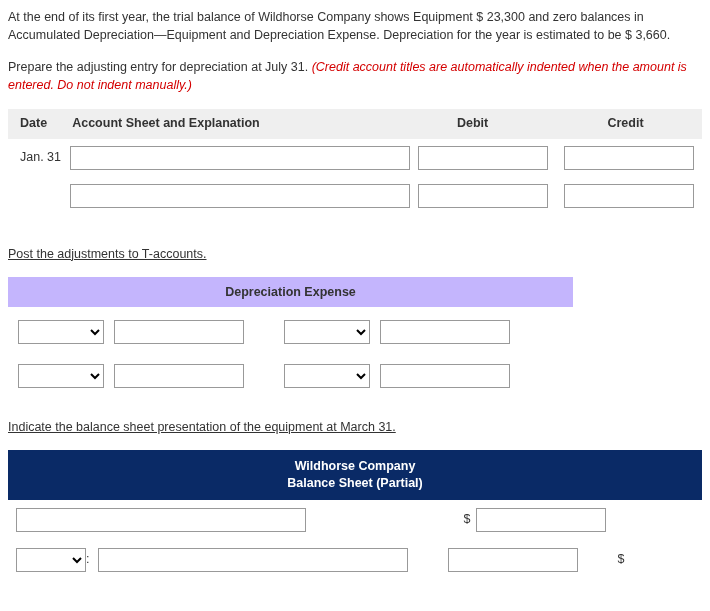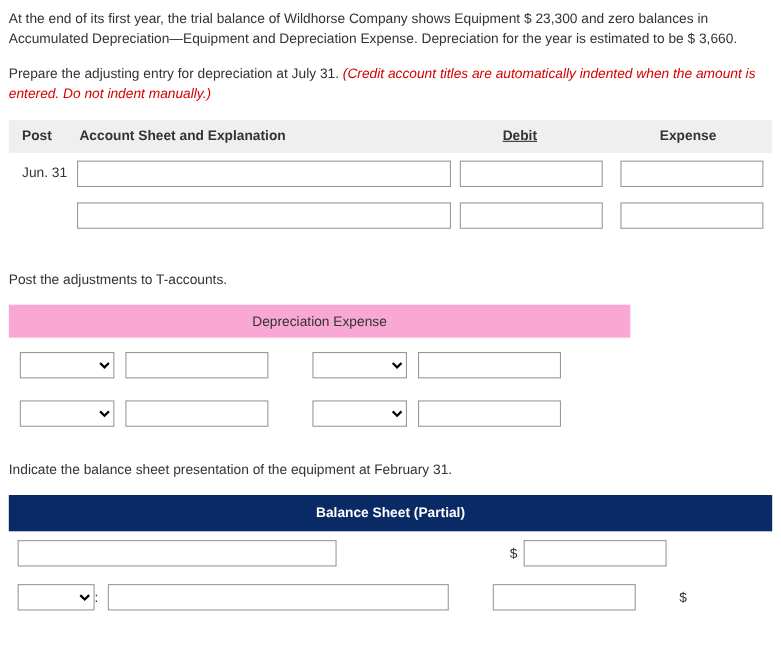--- a/index.html
+++ b/index.html
@@ -16,46 +16,46 @@
   .red-italic { color: #d40000; font-style: italic; }
   .header-row {
     background: #efefef;
     display: flex;
     height: 30px;
     align-items: center;
     font-weight: bold;
   }
   .col-date { width: 70px; padding-left: 12px; }
   .col-acct { width: 360px; }
-  .col-debit { width: 170px; text-align: center; text-decoration: underline; }
+  .col-debit { width: 170px; text-align: center; }
   .col-credit { width: 170px; text-align: center; }
   .je-row {
     display: flex;
     align-items: center;
     height: 38px;
   }
   .je-row .col-date { padding-left: 12px; }
   input[type=text] {
     height: 24px;
     border: 1px solid #999;
     background: #fff;
     font-size: 12px;
     padding: 0 4px;
   }
   .acct-input { width: 340px; }
   .amt-input { width: 130px; }
-  .section-text { margin: 30px 0 14px 0; }
+  .section-text { margin: 30px 0 14px 0; text-decoration: underline; }
   .t-acct-block { width: 565px; }
   .t-acct-header {
-    background: #f9a8d4;
+    background: #c4b5fd;
     height: 30px;
     display: flex;
     align-items: center;
     justify-content: center;
-    font-weight: normal;
+    font-weight: bold;
     margin-bottom: 13px;
   }
   .t-acct-body {
     display: flex;
     gap: 10px;
     align-items: center;
     margin: 6px 0 20px 0;
     padding-left: 10px;
   }
   select.dd {
@@ -86,28 +86,28 @@
 </style>
 </head>
 <body>
 
 <div class="intro">At the end of its first year, the trial balance of Wildhorse Company shows Equipment $ 23,300 and zero balances in Accumulated Depreciation—Equipment and Depreciation Expense. Depreciation for the year is estimated to be $ 3,660.</div>
 <div class="intro">
   <span>Prepare the adjusting entry for depreciation at July 31. </span><span class="red-italic">(Credit account titles are automatically indented when the amount is entered. Do not indent manually.)</span>
 </div>
 
 <div class="header-row">
-  <div class="col-date">Post</div>
+  <div class="col-date">Date</div>
   <div class="col-acct">Account Sheet and Explanation</div>
   <div class="col-debit">Debit</div>
-  <div class="col-credit">Expense</div>
+  <div class="col-credit">Credit</div>
 </div>
 
 <div class="je-row">
-  <div class="col-date">Jun. 31</div>
+  <div class="col-date">Jan. 31</div>
   <div class="col-acct"><input type="text" class="acct-input" style=""></div>
   <div class="col-debit"><input type="text" class="amt-input" style=""></div>
   <div class="col-credit"><input type="text" class="amt-input" style=""></div>
 </div>
 <div class="je-row">
   <div class="col-date"></div>
   <div class="col-acct"><input type="text" class="acct-input" style=""></div>
   <div class="col-debit"><input type="text" class="amt-input" style=""></div>
   <div class="col-credit"><input type="text" class="amt-input" style=""></div>
 </div>
@@ -128,23 +128,24 @@
 <div class="t-acct-block">
   <div class="t-acct-body">
     <select class="dd"><option></option></select>
     <input type="text" class="t-txt" style="">
     <div style="width:20px"></div>
     <select class="dd"><option></option></select>
     <input type="text" class="t-txt" style="">
   </div>
 </div>
 
-<div class="section-text">Indicate the balance sheet presentation of the equipment at February 31.</div>
+<div class="section-text">Indicate the balance sheet presentation of the equipment at March 31.</div>
 
 <div class="bal-header">
+  <div>Wildhorse Company</div>
   <div>Balance Sheet (Partial)</div>
 </div>
 
 <div class="bal-row">
   <div class="bal-label"><input type="text" style="width: 290px;"></div>
   <div class="bal-gap"></div>
   <div class="dollar">$</div>
   <div class="bal-amt"><input type="text" style="width: 130px;"></div>
 </div>
 

